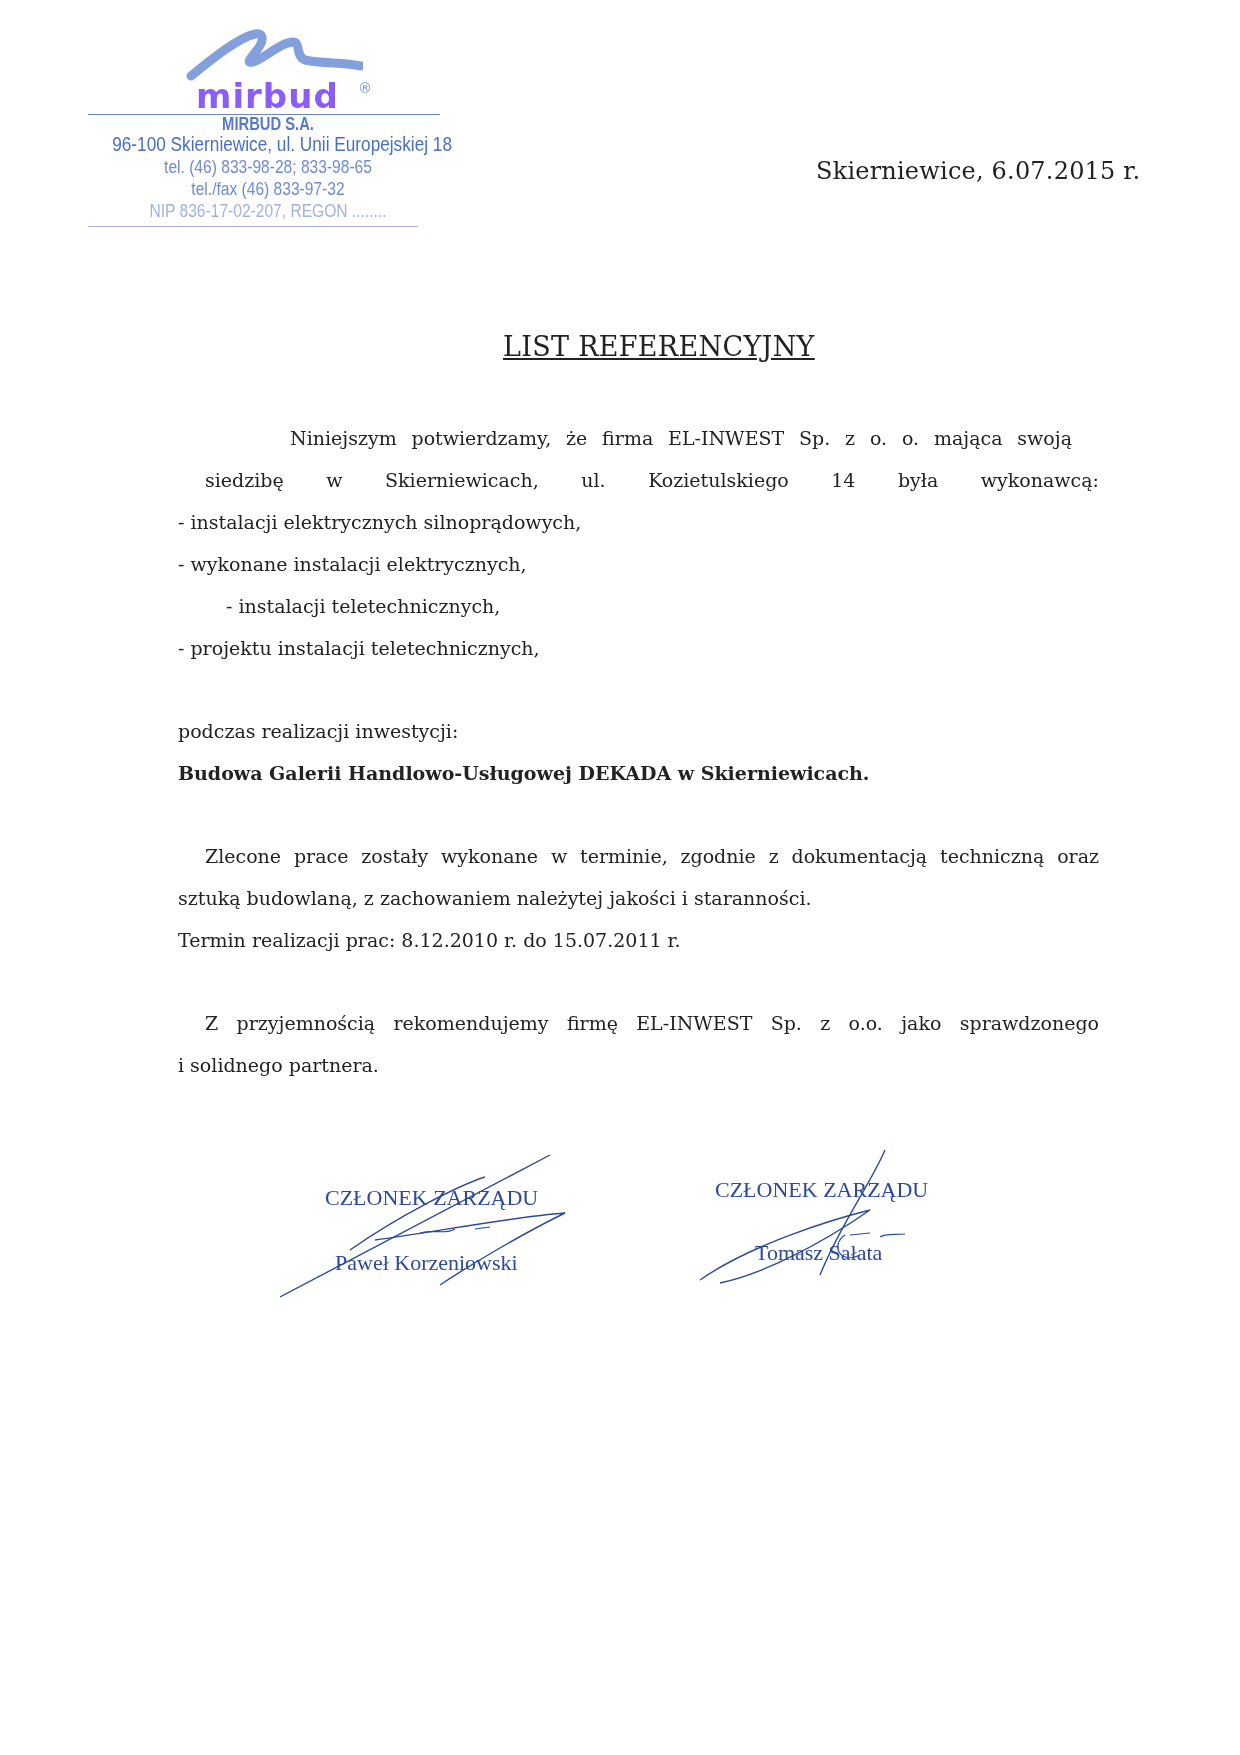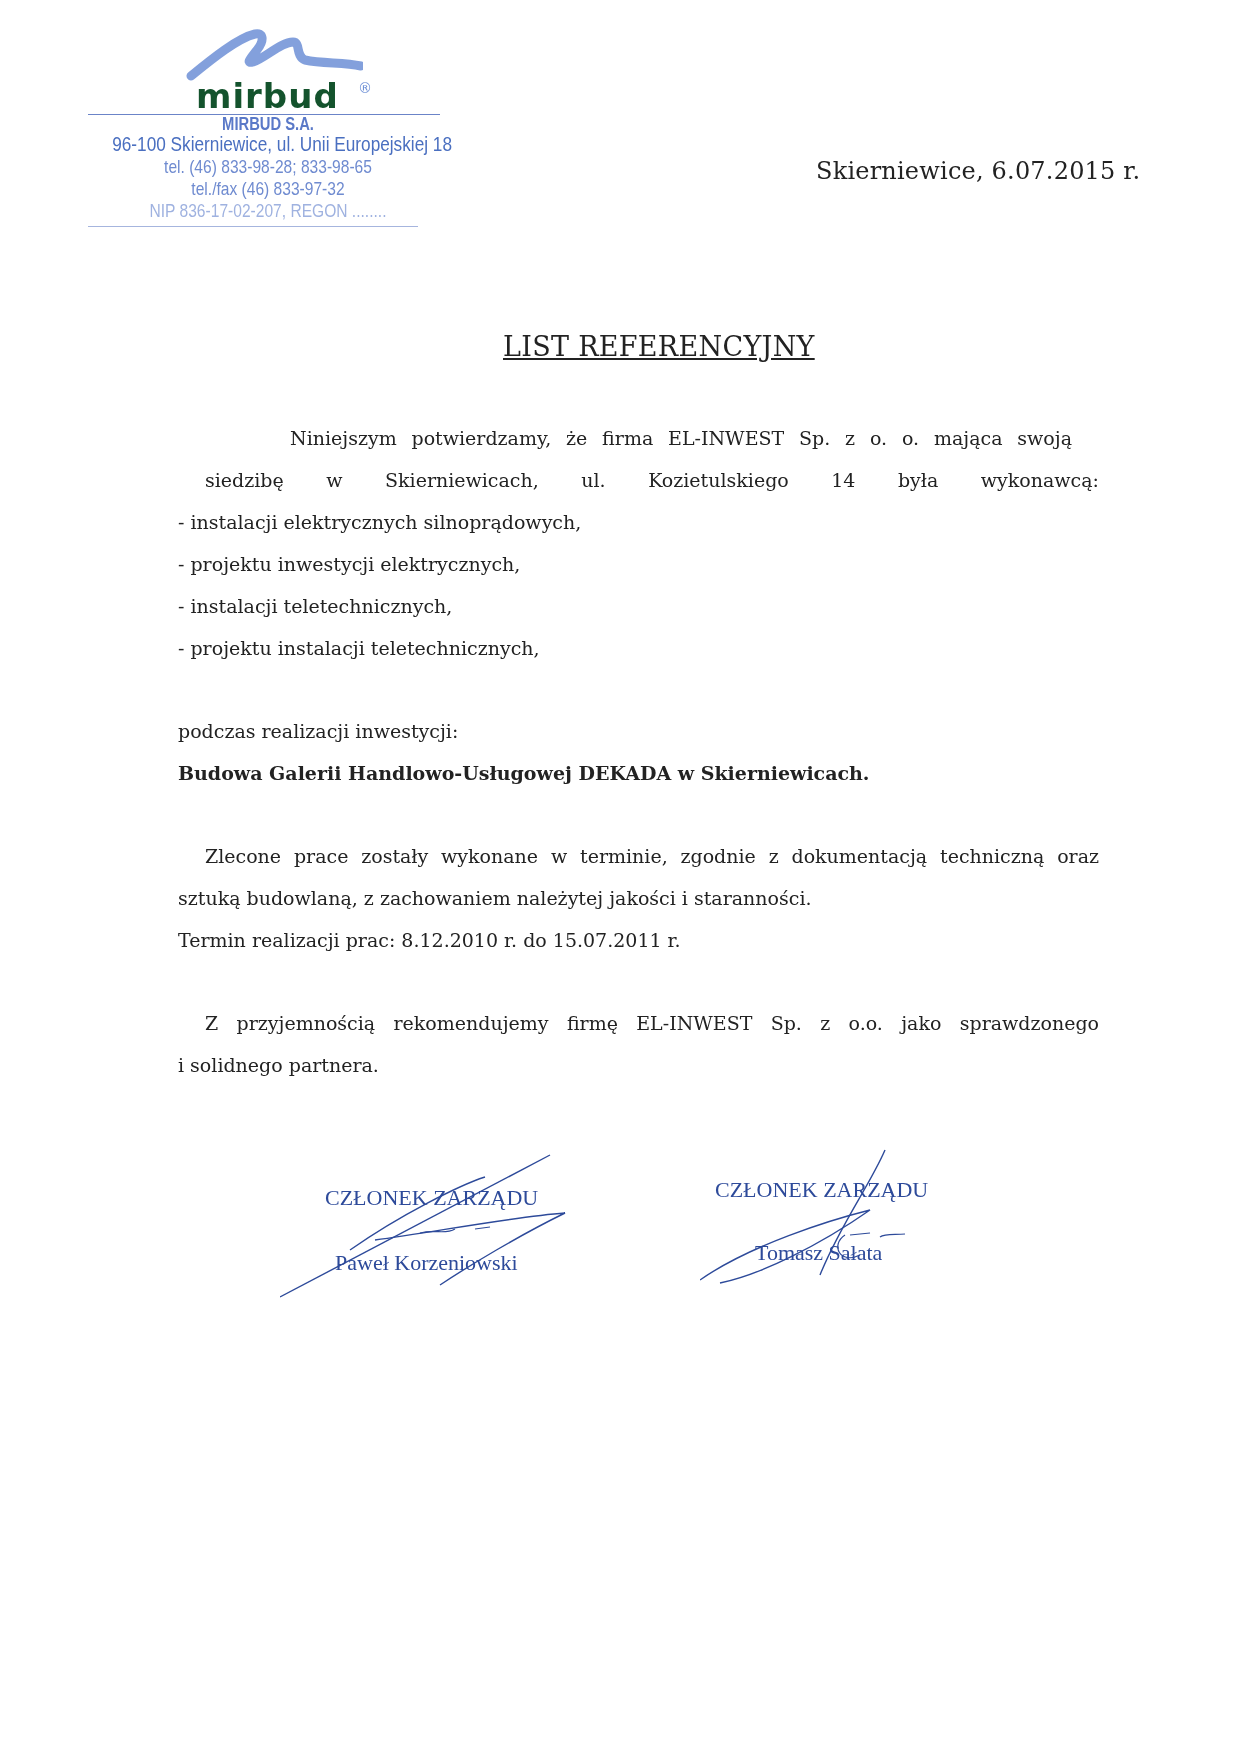--- a/index.html
+++ b/index.html
@@ -1,21 +1,21 @@
 <!DOCTYPE html>
 <html><head>
 <meta charset="utf-8">
 <style>
   html, body { margin: 0; padding: 0; background: #ffffff; }
   body { width: 1240px; height: 1755px; position: relative; overflow: hidden;
          font-family: "DejaVu Serif", "Liberation Serif", serif; color: #222; }
   .stamp { position: absolute; left: 88px; top: 28px; width: 360px; height: 230px; color: #4a6fc0; }
   .stamp .logo-svg { position: absolute; left: 95px; top: 0px; }
   .stamp .brand { position: absolute; left: 108px; top: 48px; font-family: "DejaVu Sans", sans-serif;
-                  font-weight: bold; font-size: 34px; letter-spacing: 1px; color: #14532d; }
+                  font-weight: bold; font-size: 34px; letter-spacing: 1px; color: #8b5cf6; }
   .stamp .reg { position: absolute; left: 270px; top: 52px; font-family: "DejaVu Sans", sans-serif; font-size: 14px; color: #6d8fd6; }
   .stamp .rule { position: absolute; left: 0; height: 1px; background: #6b84c8; }
   .stamp .line { position: absolute; width: 360px; text-align: center; font-family: "Liberation Sans", sans-serif;
                  transform: scaleX(0.82); transform-origin: center; white-space: nowrap; }
   .stamp .company { top: 86px; font-weight: bold; font-size: 18px; color: #5a79c8; }
   .stamp .addr { top: 104px; font-size: 21px; left: -10px; width: 380px; }
   .stamp .tel { top: 128px; font-size: 19px; color: #6f8bd0; }
   .stamp .fax { top: 150px; font-size: 19px; color: #6f8bd0; }
   .stamp .nip { top: 172px; font-size: 19px; color: #9fb2e0; }
   .date { position: absolute; left: 816px; top: 157px; font-size: 24px; letter-spacing: 0.2px; }
@@ -47,22 +47,22 @@
 </div>
 
 <div class="date">Skierniewice, 6.07.2015 r.</div>
 
 <div class="title">LIST REFERENCYJNY</div>
 
 <div class="p" style="left:290px;top:427px;width:782px;text-align:justify;text-align-last:justify;">Niniejszym potwierdzamy, że firma EL-INWEST Sp. z o. o. mająca swoją</div>
 <div class="p justify" style="top:469px;">siedzibę w Skierniewicach, ul. Kozietulskiego 14 była wykonawcą:</div>
 
 <div class="p" style="top:511px;">- instalacji elektrycznych silnoprądowych,</div>
-<div class="p" style="top:553px;">- projektu inwestycji elektrycznych,</div>
-<div class="p" style="top:595px;">- instalacji teletechnicznych,</div>
+<div class="p" style="top:553px;">- wykonane instalacji elektrycznych,</div>
+<div class="p" style="top:595px;margin-left:48px;">- instalacji teletechnicznych,</div>
 <div class="p" style="top:637px;">- projektu instalacji teletechnicznych,</div>
 
 <div class="p" style="top:720px;">podczas realizacji inwestycji:</div>
 <div class="p bold" style="top:762px;">Budowa Galerii Handlowo-Usługowej DEKADA w Skierniewicach.</div>
 
 <div class="p justify" style="top:845px;">Zlecone prace zostały wykonane w terminie, zgodnie z dokumentacją techniczną oraz</div>
 <div class="p" style="top:887px;">sztuką budowlaną, z zachowaniem należytej jakości i staranności.</div>
 <div class="p" style="top:929px;">Termin realizacji prac: 8.12.2010 r. do 15.07.2011 r.</div>
 
 <div class="p justify" style="top:1012px;">Z przyjemnością rekomendujemy firmę EL-INWEST Sp. z o.o. jako sprawdzonego</div>

